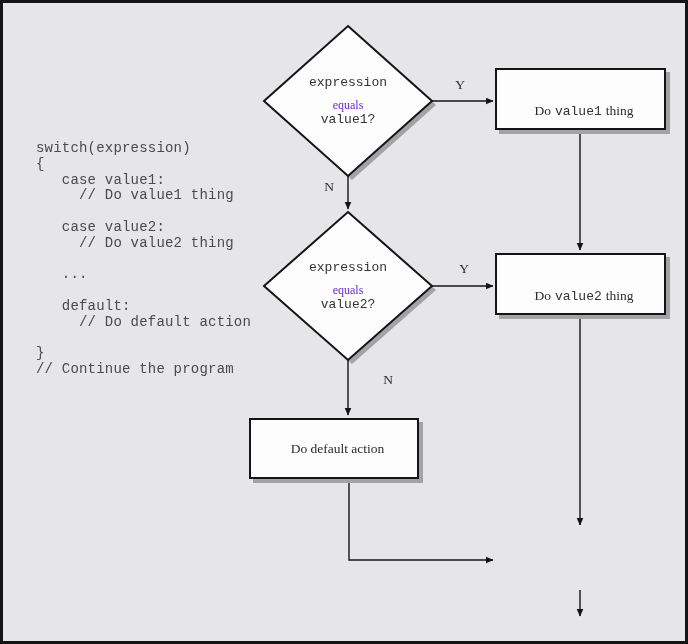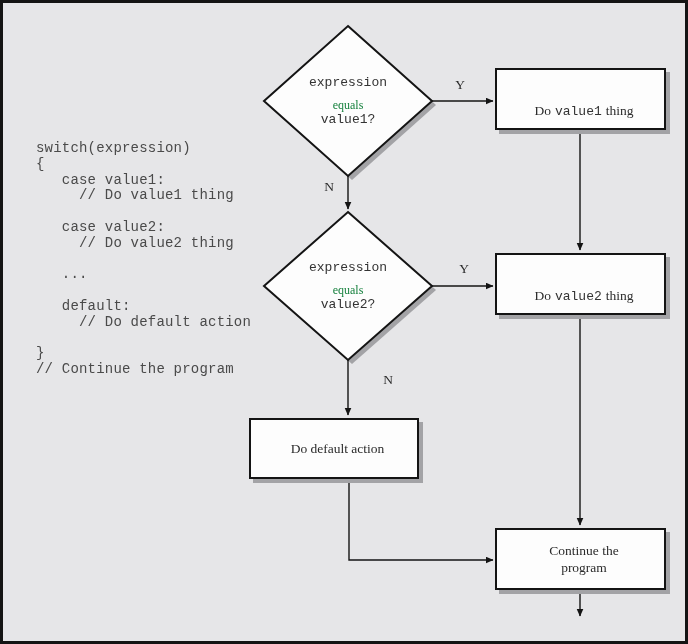--- a/index.html
+++ b/index.html
@@ -79,21 +79,21 @@
   .diamond-label .dl-mono {
     font-family: "Liberation Mono", "DejaVu Sans Mono", monospace;
     font-size: 13px;
     line-height: 15px;
     color: #333;
   }
   .diamond-label .dl-serif {
     font-family: "Liberation Serif", serif;
     font-size: 12px;
     line-height: 14px;
-    color: #15803d;
+    color: #6d28d9;
     margin-top: 8px;
   }
   .edge-label {
     position: absolute;
     width: 16px;
     text-align: center;
     font-family: "Liberation Serif", serif;
     font-size: 13.5px;
     color: #2b2b2b;
   }
@@ -170,25 +170,19 @@
       <span class="serif">Do</span>
       <span class="mono">value2</span>
       <span class="serif">thing</span>
     </span>
   </div>
 
   <div class="procbox" style="left:246px; top:415px; width:170px; height:61px;">
     <span class="serif">Do default action</span>
   </div>
 
-  <div class="procbox" style="left:492px; top:525px; width:171px; height:62px;">
-    <span class="two-line">
-      <span style="display:block;">Continue the</span>
-      <span style="display:block;">program</span>
-    </span>
-  </div>
 
   <span class="edge-label" style="left:449px; top:74px;">Y</span>
   <span class="edge-label" style="left:318px; top:176px;">N</span>
   <span class="edge-label" style="left:453px; top:258px;">Y</span>
   <span class="edge-label" style="left:377px; top:369px;">N</span>
 
 </div>
 
 </body></html>

